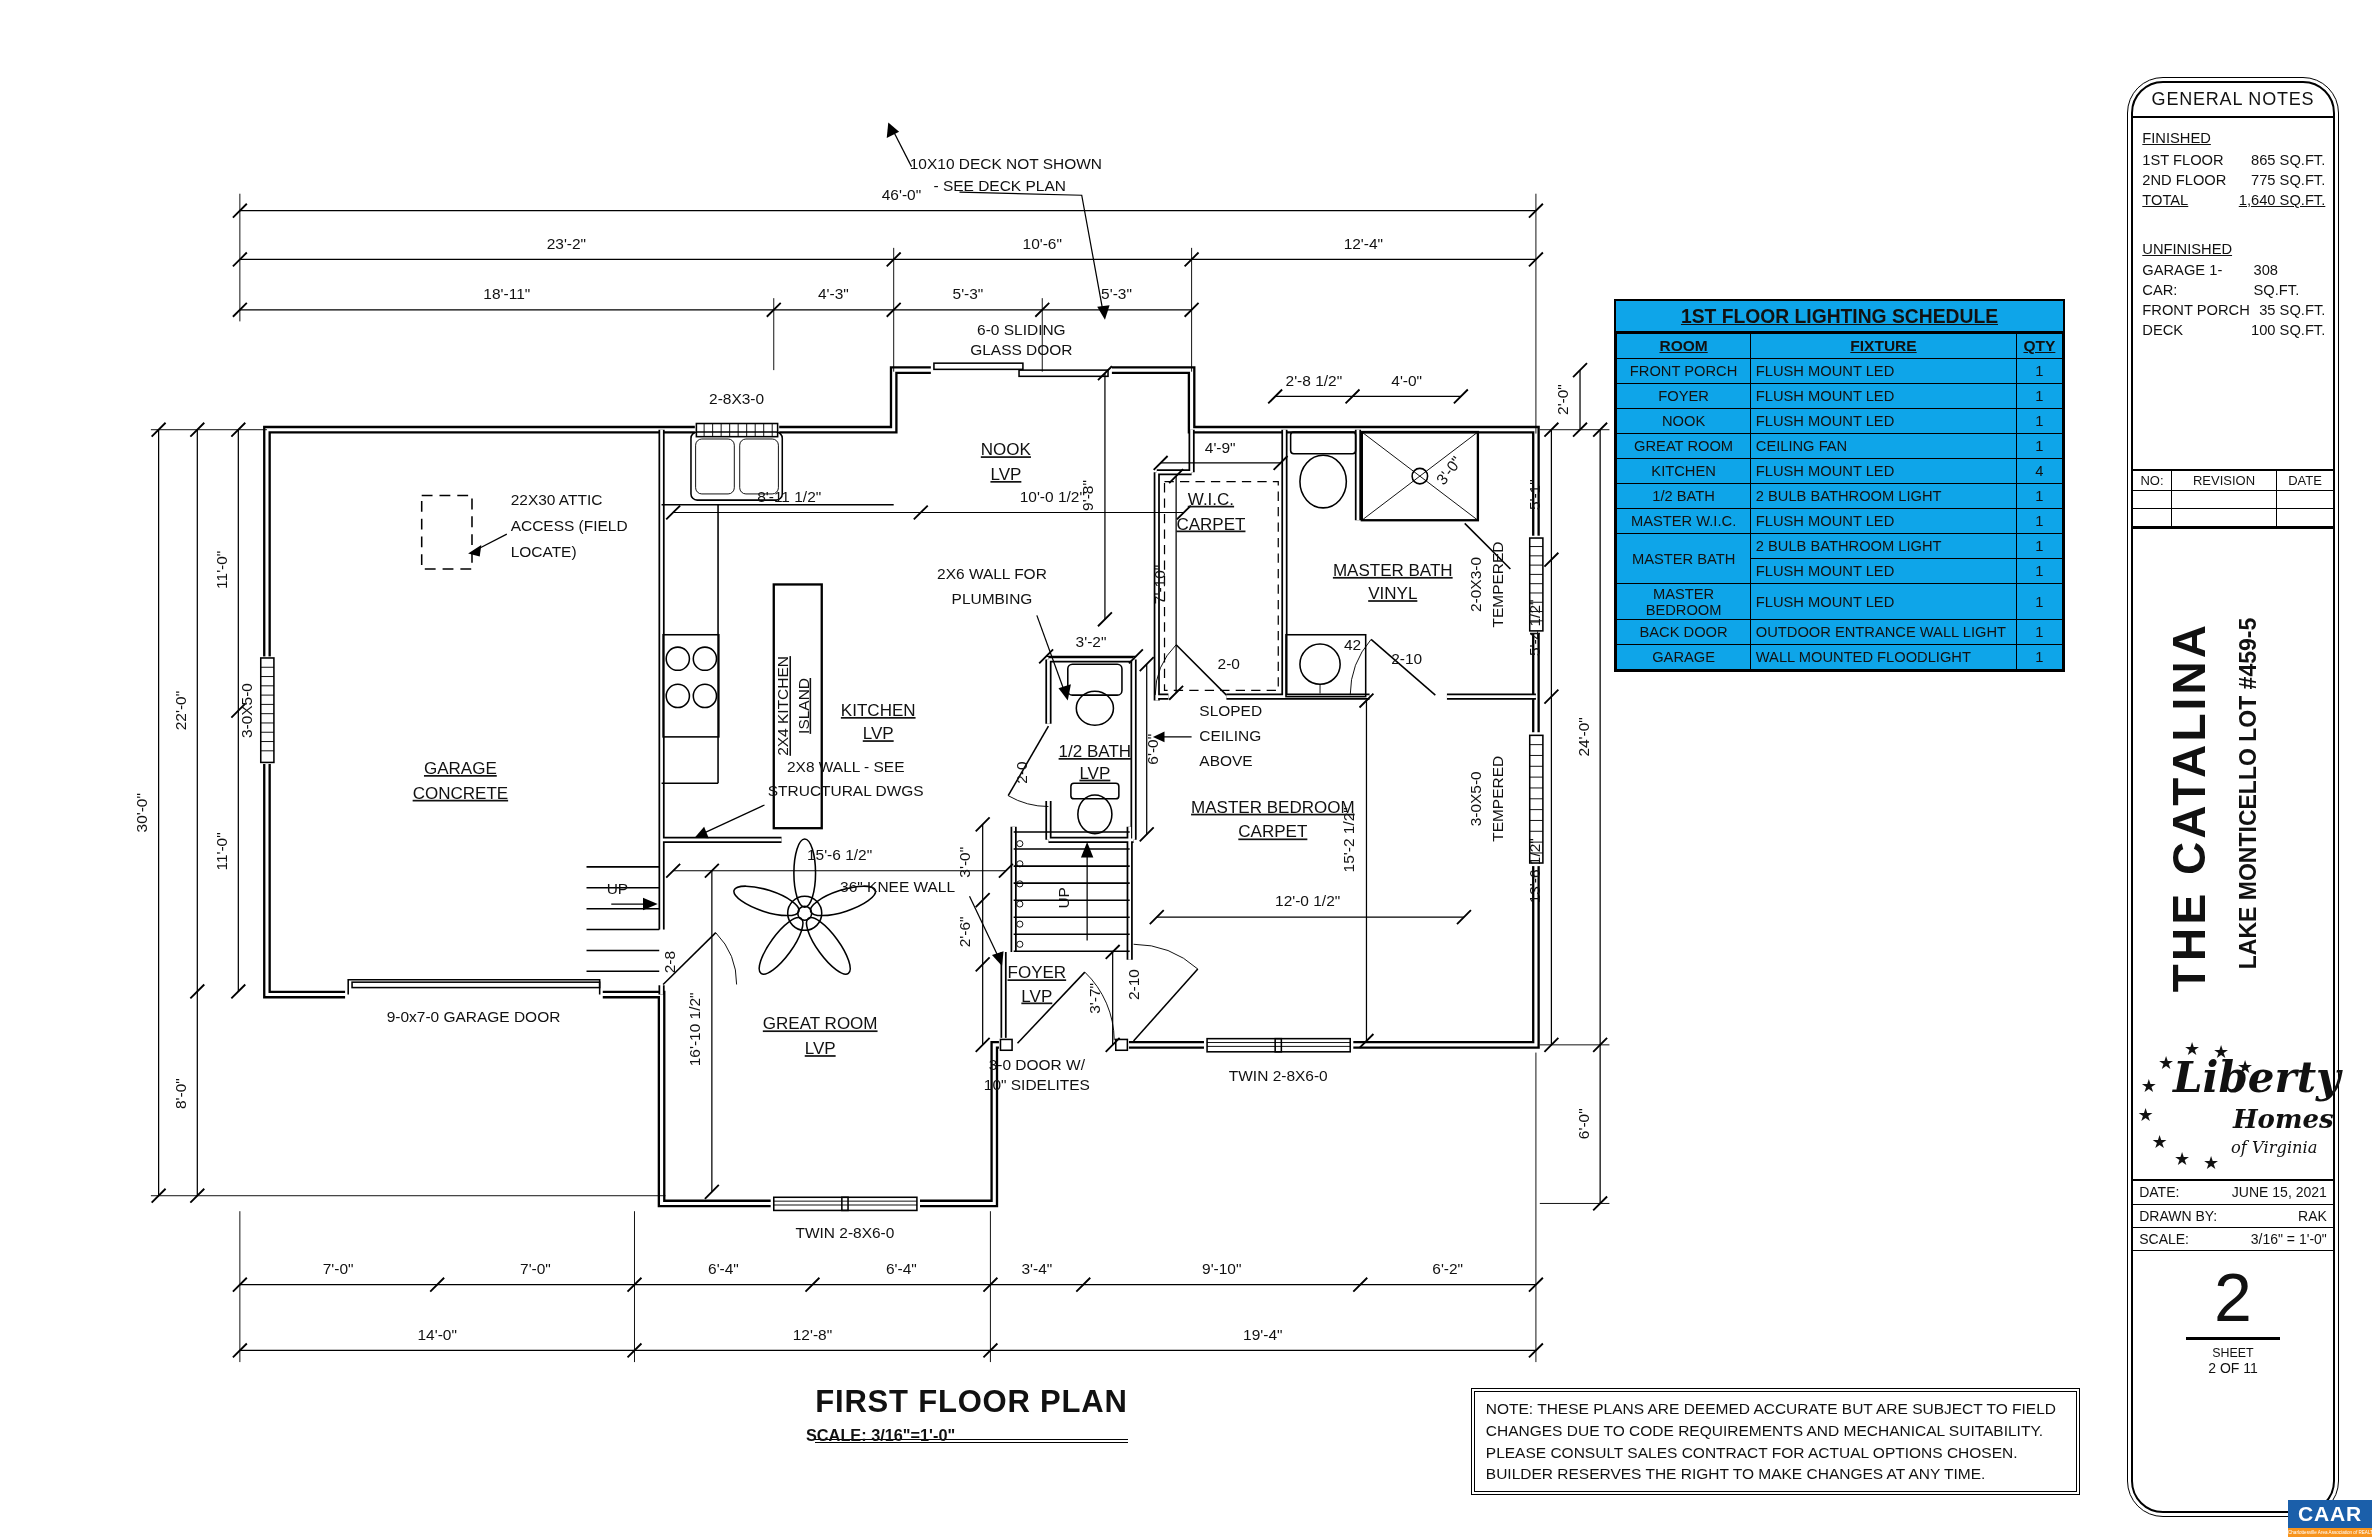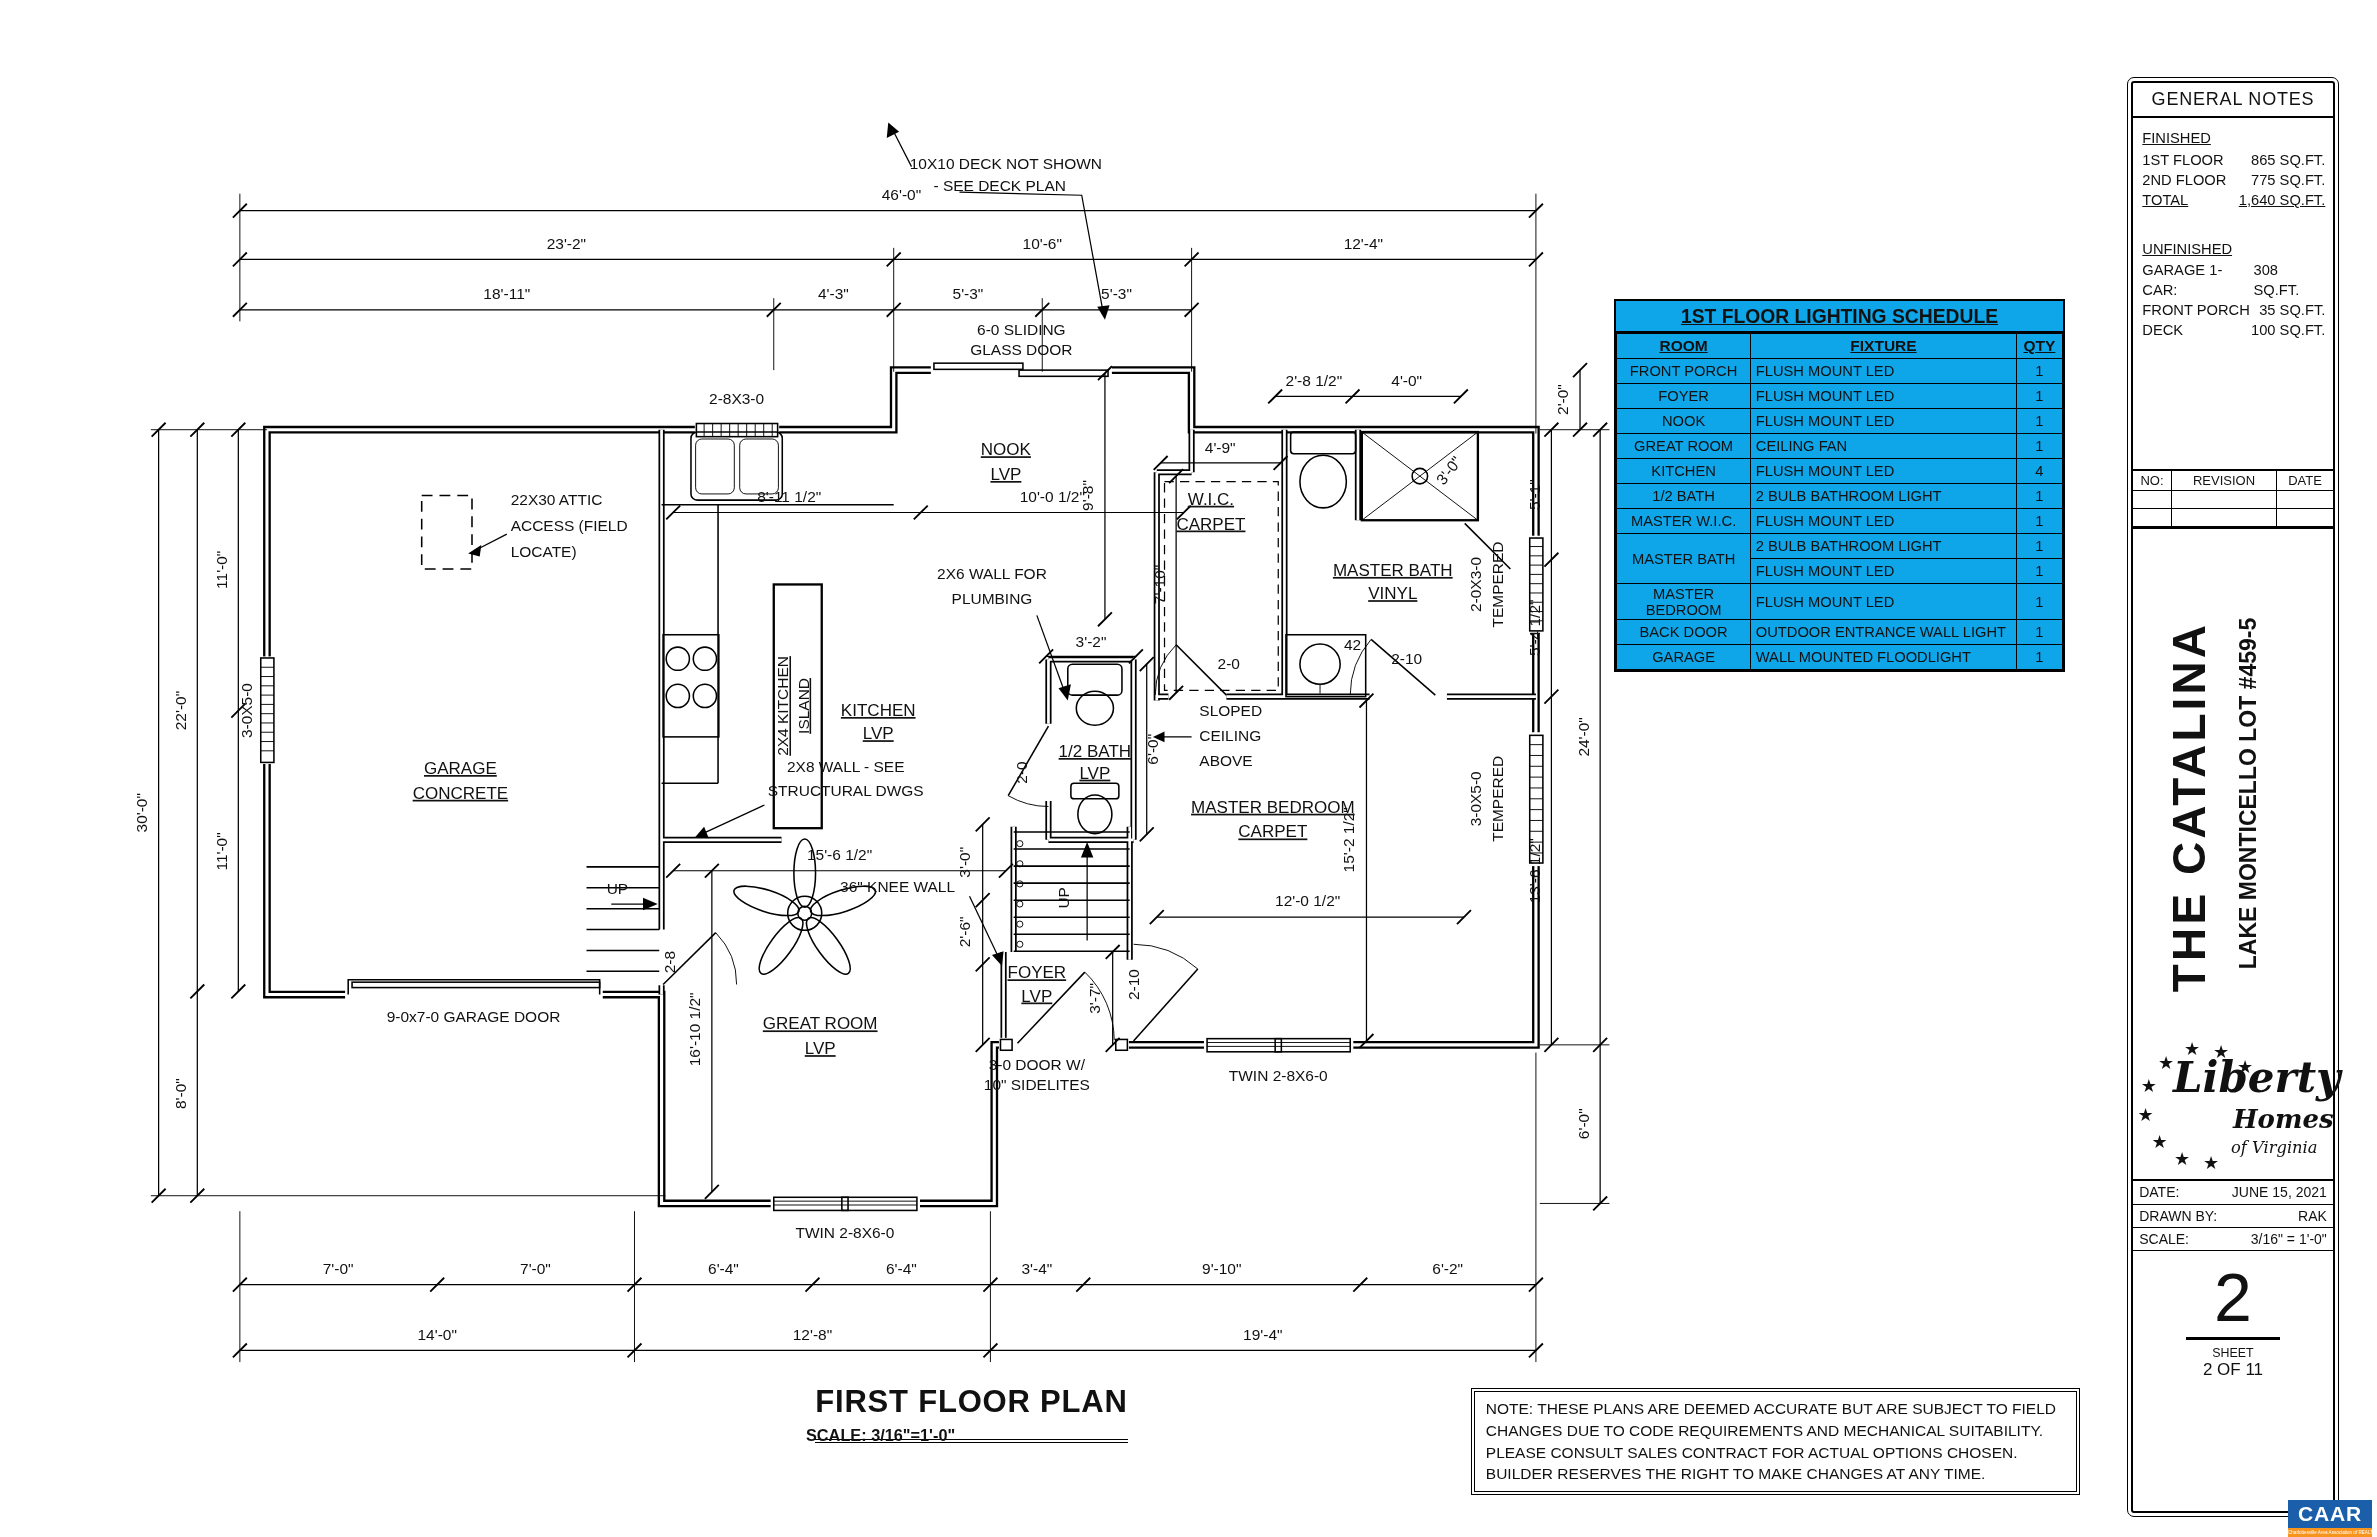--- a/index.html
+++ b/index.html
@@ -34,21 +34,21 @@
   .sched-title span{text-decoration:underline;}
   .sched table{border-collapse:collapse;width:100%;}
   .sched th,.sched td{border:1.5px solid #000;font-size:14.7px;padding:1.5px 4.6px;height:21px;}
   .sched th{font-size:15.5px;}
   .sched th span{text-decoration:underline;}
   .c1{width:124px;text-align:center;margin-top:39px;}
   .c2{text-align:left;}
   .c3{width:36px;text-align:center;border-radius:6px;}
   
   .tblock{left:2131px;top:81px;width:200px;height:1428px;border:2.3px solid #000;
-          border-radius:3px;outline:1.5px solid #000;outline-offset:3.1px;background:#fff;
+          border-radius:32px;outline:1.5px solid #000;outline-offset:3.1px;background:#fff;
           display:flex;flex-direction:column;}
   .gn-title{height:32.5px;border-bottom:2.3px solid #000;display:flex;align-items:center;
             justify-content:center;font-size:18px;letter-spacing:0.8px;}
   .gn-body{height:344px;padding:7.7px 7.7px 0 9.3px;font-size:14.7px;line-height:20px;}
   .gn-sec{text-decoration:underline;margin:3.1px 0 1.5px;}
   .gn-row{display:flex;justify-content:space-between;}
   .gn-row.total .gl,.gn-row.total .gv{text-decoration:underline;}
   .gn-gap{height:26px;}
   .rev{height:56px;border-top:2.3px solid #000;border-bottom:2.3px solid #000;
        display:grid;grid-template-columns:39px 105px 1fr;grid-template-rows:20px 18px 18px;}
@@ -73,21 +73,21 @@
              font-style:italic;font-size:16.3px;}
   .addr{height:94px;border-top:2.3px solid #000;text-align:center;font-size:13px;
         line-height:19.3px;padding-top:7.7px;}
   .inforows{border-top:2.3px solid #000;}
   .irow{height:22.4px;border-bottom:1.5px solid #000;display:flex;align-items:center;
         justify-content:space-between;padding:0 6.2px;font-size:14px;}
   .sheetbox{flex:1;display:flex;flex-direction:column;align-items:center;padding-top:10.8px;}
   .sheet-num{font-size:68px;line-height:70px;border-bottom:3.1px solid #000;
              padding:0 28px 4.6px;}
   .sheet-lbl{font-size:12.4px;margin-top:6.2px;}
-  .sheet-of{font-size:17px;}
+  .sheet-of{font-size:14px;}
   
   .notebox{left:1474px;top:1391px;width:579px;border:1.5px solid #000;outline:1.5px solid #000;
            outline-offset:2.3px;background:#fff;padding:6.2px 10.8px;font-size:15.5px;line-height:21.7px;}
   
   .ptitle{left:805px;top:1384px;width:333px;text-align:center;font-size:31px;
           font-weight:bold;letter-spacing:0.8px;}
   .ptitle .tline{border-bottom:4.6px double #000;display:inline-block;padding-bottom:19px;}
   .pscale{left:806px;top:1426px;font-size:16.3px;font-weight:bold;}
   
   .caar{left:2288px;top:1500px;width:84px;}

